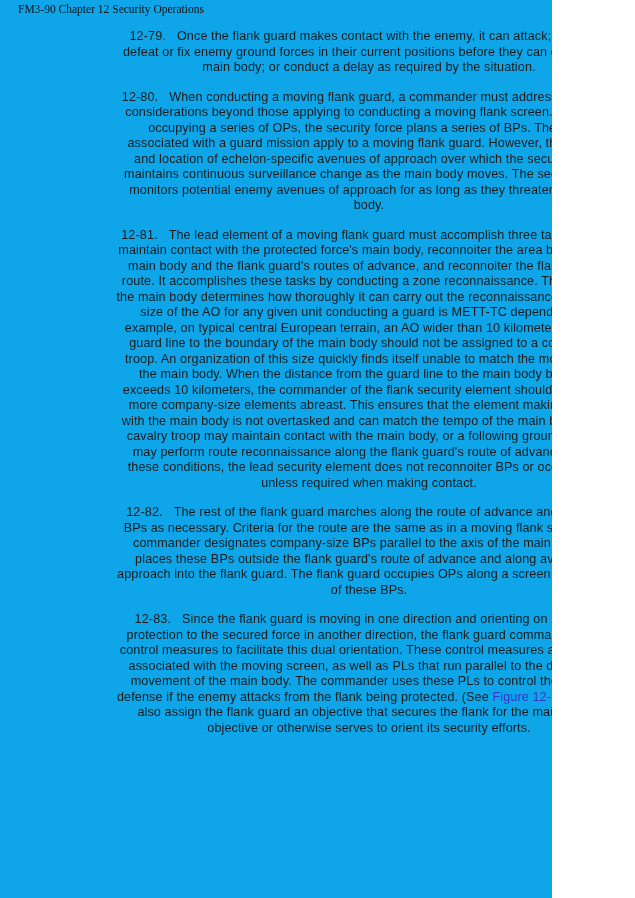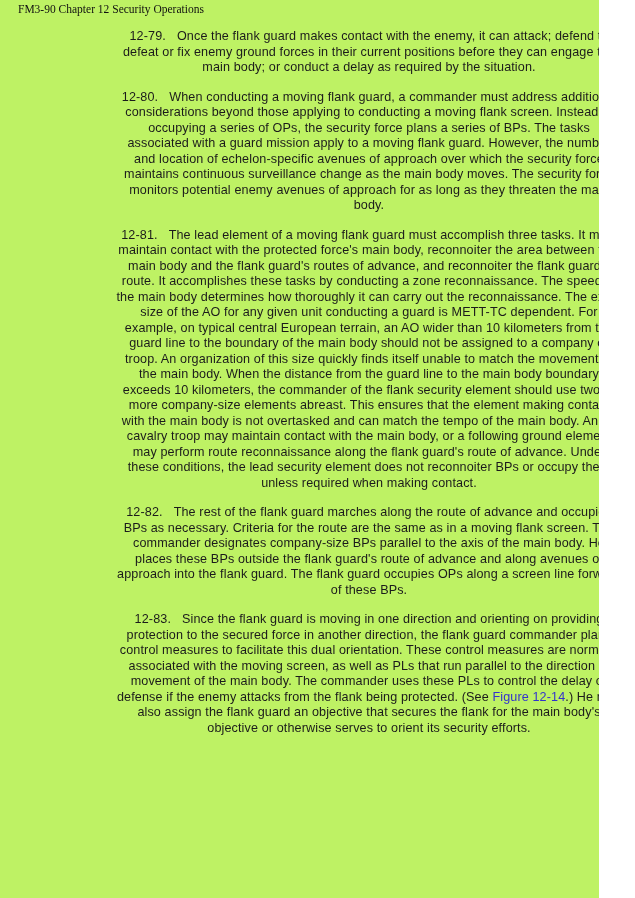--- a/index.html
+++ b/index.html
@@ -2,23 +2,23 @@
 <html style="--link-color: #3333cc;"><head>
 <meta charset="utf-8">
 <style>
   html, body {
     margin: 0;
     padding: 0;
     background: #ffffff;
   }
   .page {
     position: relative;
-    width: 599px;
+    width: 552px;
     height: 898px;
-    background: #bef264;
+    background: #0ea5e9;
     overflow: hidden;
   }
   .doc-header {
     position: absolute;
     top: 3px;
     left: 18px;
     font-family: "Liberation Serif", serif;
     font-size: 11.5px;
     color: #101010;
     white-space: nowrap;

